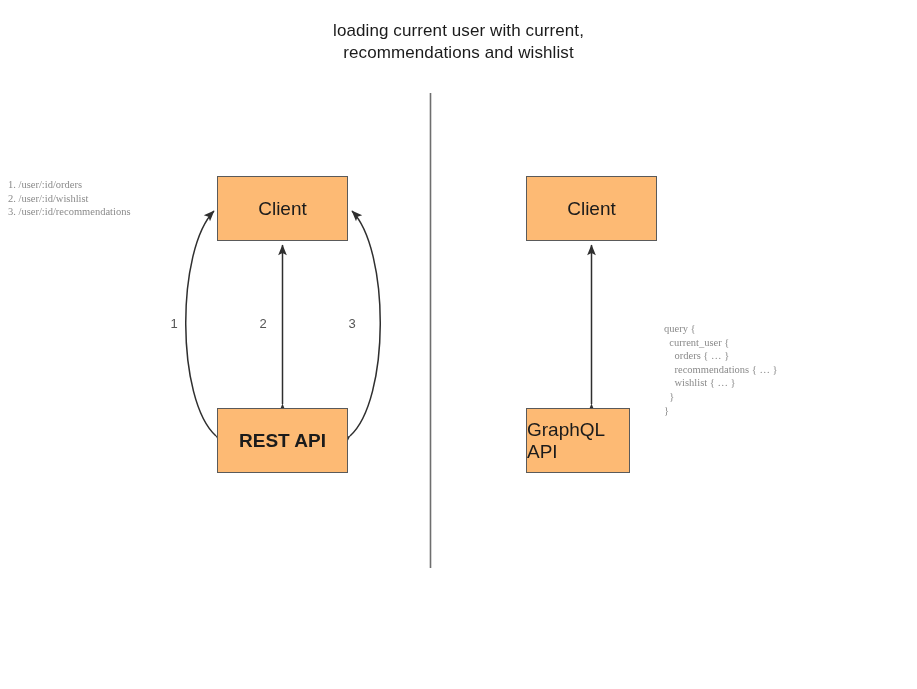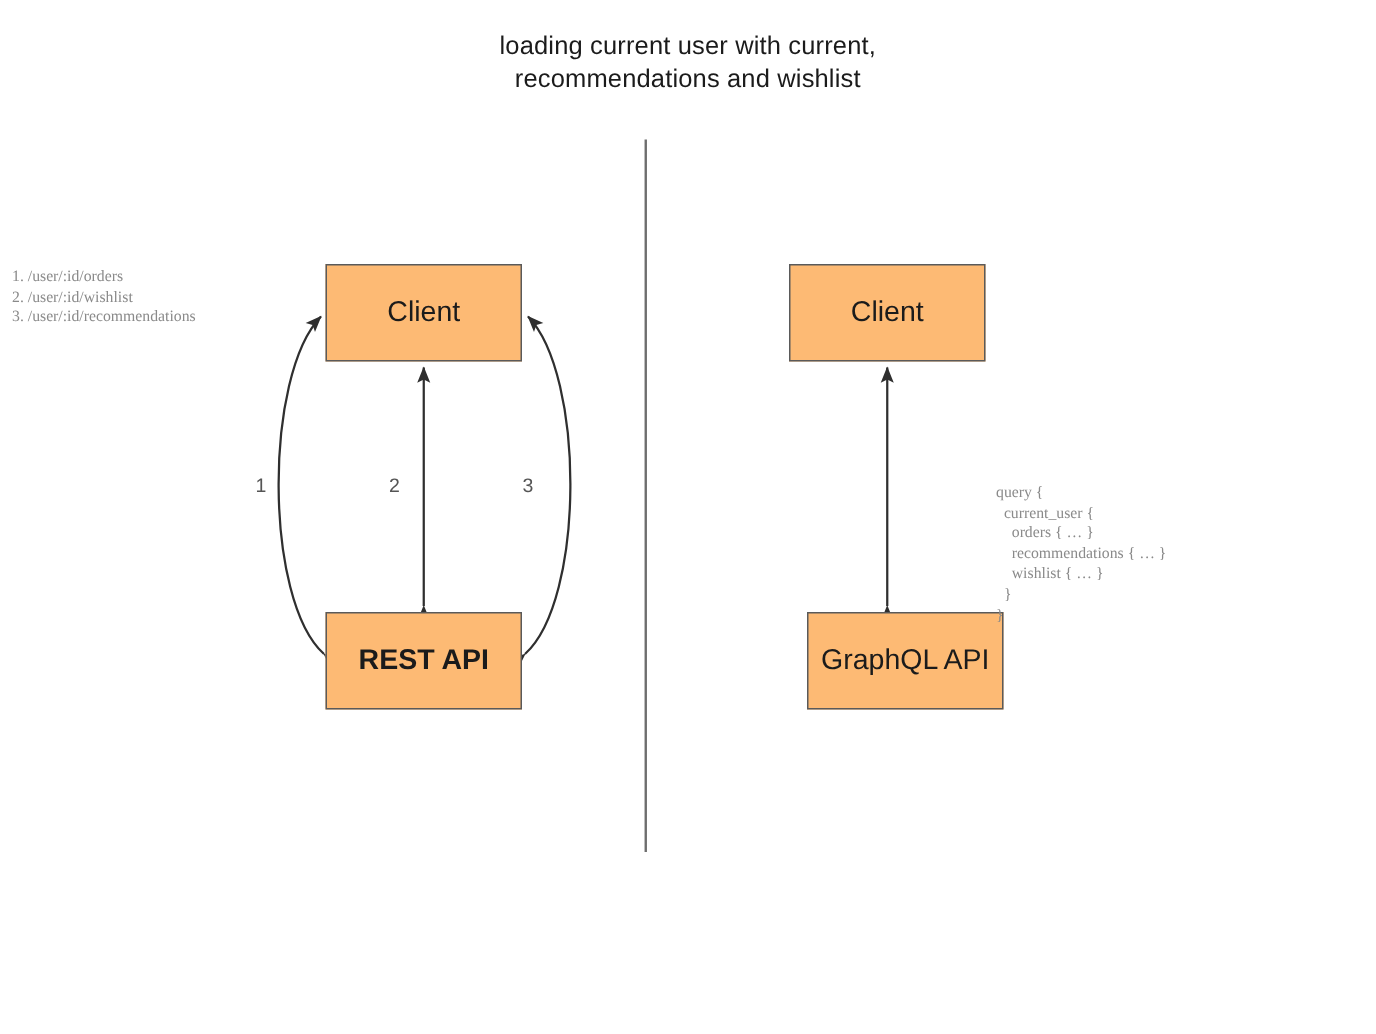--- a/index.html
+++ b/index.html
@@ -43,21 +43,21 @@
     border: 1.4px solid #5a5a5a;
     display: flex;
     align-items: center;
     justify-content: center;
     font-size: 19px;
     color: #1b1b1b;
   }
   #node-client-rest   { left: 217px; top: 176px; width: 131px; height: 65px; }
   #node-rest-api      { left: 217px; top: 408px; width: 131px; height: 65px; font-weight: bold; }
   #node-client-gql    { left: 526px; top: 176px; width: 131px; height: 65px; }
-  #node-graphql-api   { left: 526px; top: 408px; width: 131px; height: 65px; margin-left: 12px; }
+  #node-graphql-api   { left: 526px; top: 408px; width: 104px; height: 65px; }
 
   
   .code-block {
     font-family: Liberation Serif, serif;
     font-size: 10.5px;
     line-height: 13.6px;
     color: #8a8a8a;
     white-space: pre;
   }
   #rest-endpoints-list { left: 8px;   top: 178px; }

